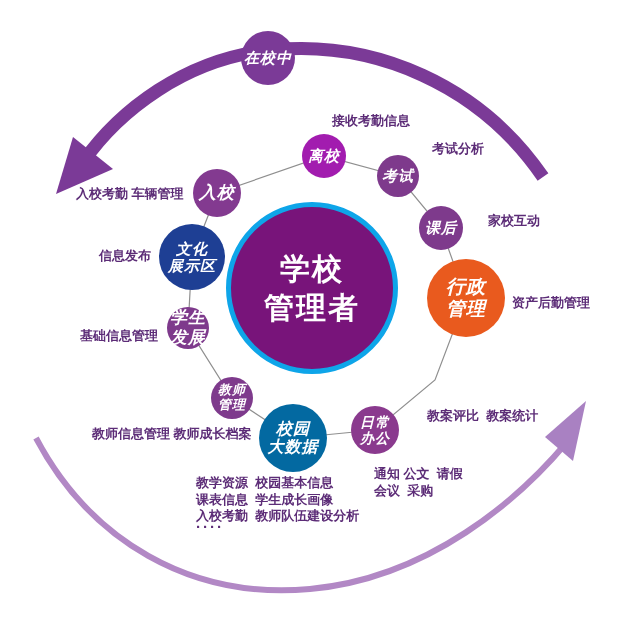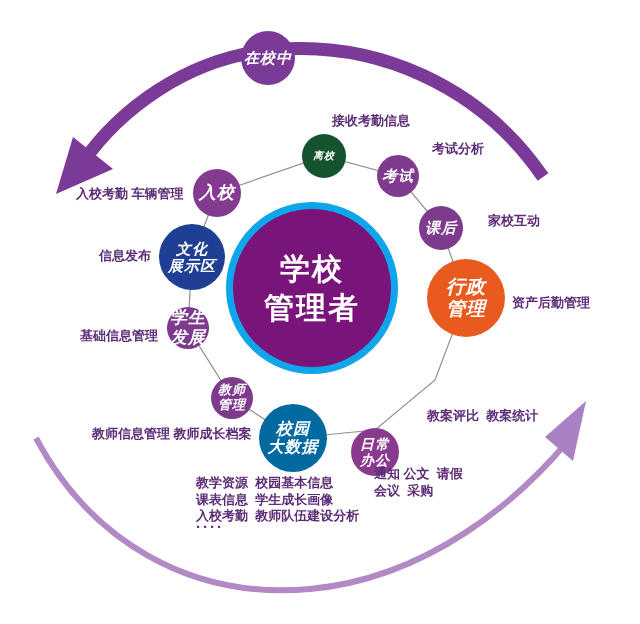--- a/index.html
+++ b/index.html
@@ -33,52 +33,52 @@
 
     <path d="M217 193 L324 156 L398 176 L441 228 L466 298 L435 380 L375 430 L293 438 L232 398 L188 328 L192 257 Z" fill="none" stroke="#8f8f8f" stroke-width="1.2"></path>
 
     <path d="M543 177 C480 85, 375 40, 272 50 C185 58, 118 112, 83 162" fill="none" stroke="#7b3a97" stroke-width="13"></path>
     <polygon points="56,194 73,137 113,169" fill="#7b3a97"></polygon>
 
     <path d="M36 438 C90 540, 190 600, 310 589 C430 578, 520 498, 567 442" fill="none" stroke="#b288c5" stroke-width="6"></path>
     <polygon points="586,401 545,437 573,461" fill="#a981c2"></polygon>
   </svg>
 
-  <div class="center-node" style="left:226px;top:202px;width:172px;height:172px;border:7px solid #0ea5e9;background:#78147a;font-size:30px;">
+  <div class="center-node" style="left:226px;top:202px;width:172px;height:172px;border:5px solid #0ea5e9;background:#78147a;font-size:30px;">
     <span>学校</span>
     <span>管理者</span>
   </div>
 
   <div class="node" style="left: 241px; top: 31px; width: 54px; height: 54px; font-size: 15px; background: rgb(123, 58, 151);">
     <span>在校中</span>
   </div>
 
   <div class="node" style="left: 193px; top: 169px; width: 48px; height: 48px; font-size: 17px; background: rgb(131, 58, 144);">
     <span>入校</span>
   </div>
 
-  <div class="node" style="left: 302px; top: 134px; width: 44px; height: 44px; font-size: 10px; background: #14532d;">
+  <div class="node" style="left: 302px; top: 134px; width: 44px; height: 44px; font-size: 15px; background: #a21caf;">
     <span>离校</span>
   </div>
 
   <div class="node" style="left: 377px; top: 155px; width: 42px; height: 42px; font-size: 15px; background: rgb(126, 58, 140);">
     <span>考试</span>
   </div>
 
   <div class="node" style="left: 419px; top: 206px; width: 44px; height: 44px; font-size: 15px; background: rgb(126, 58, 140);">
     <span>课后</span>
   </div>
 
   <div class="node" style="left: 427px; top: 259px; width: 78px; height: 78px; font-size: 19px; background: rgb(233, 90, 30);">
     <span>行政</span>
     <span>管理</span>
   </div>
 
 
-  <div class="node" style="left: 351px; top: 406px; width: 48px; height: 48px; font-size: 14px; background: rgb(138, 58, 142); margin-top: 22px;">
+  <div class="node" style="left: 351px; top: 406px; width: 48px; height: 48px; font-size: 14px; background: rgb(138, 58, 142);">
     <span>日常</span>
     <span>办公</span>
   </div>
 
   <div class="node" style="left: 259px; top: 404px; width: 68px; height: 68px; font-size: 16px; background: #0369a1;">
     <span>校园</span>
     <span>大数据</span>
   </div>
 
   <div class="node" style="left: 211px; top: 377px; width: 42px; height: 42px; font-size: 13px; background: rgb(126, 58, 140);">

